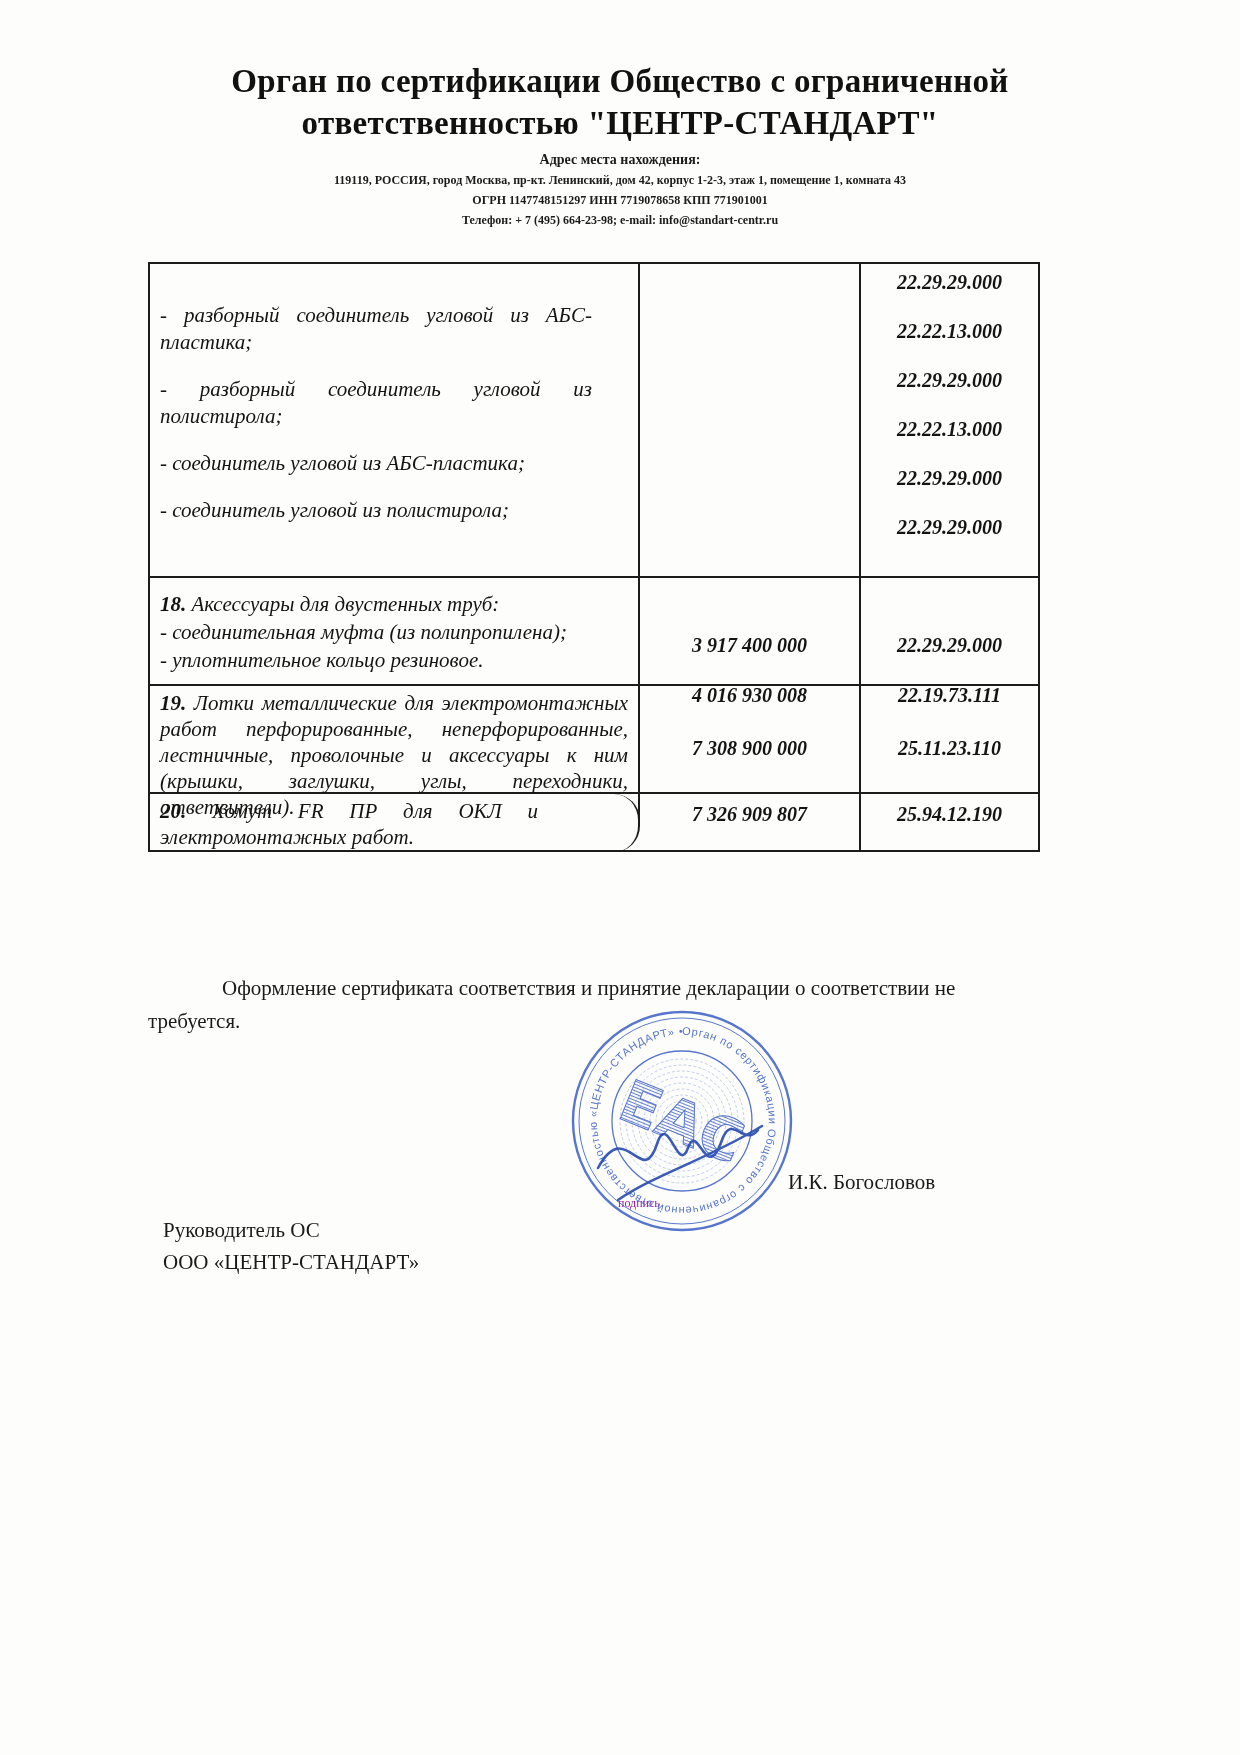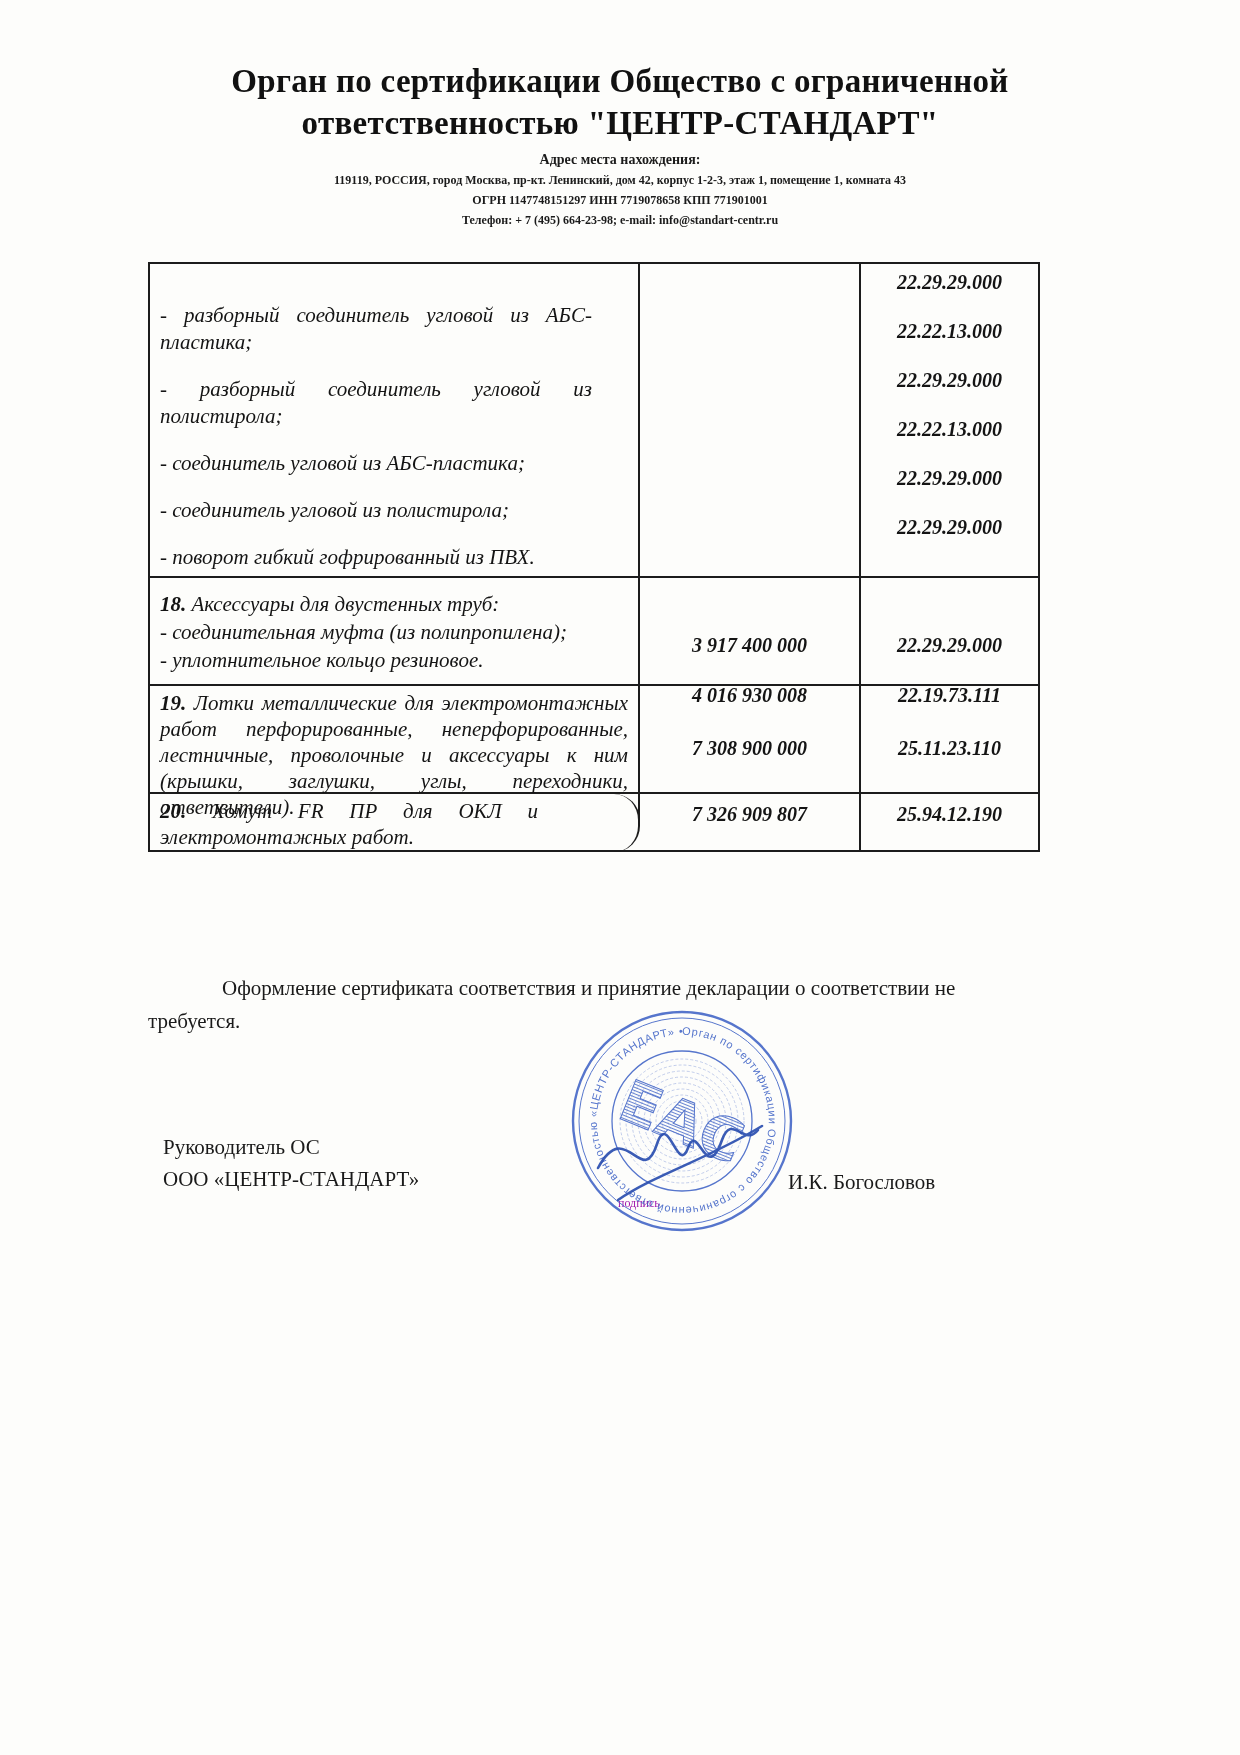--- a/index.html
+++ b/index.html
@@ -62,21 +62,21 @@
   .row-20 .c2, .row-20 .c3 { padding-top:8px; }
 
   
   .note {
     position:absolute; left:148px; top:972px; width:860px;
     font-size:21px; line-height:33px; text-indent:74px; color:#1a1a1a;
   }
 
   
   .sig-left {
-    position:absolute; left:163px; top:1131px;
+    position:absolute; left:163px; top:1214px;
     font-size:21px; line-height:32px; color:#1a1a1a;
   }
   .sig-caption {
     position:absolute; left:618px; top:1196px;
     font-size:12px; color:#a21caf; z-index:1;
   }
   .sig-name {
     position:absolute; left:788px; top:1170px;
     font-size:21px; color:#1a1a1a;
   }
@@ -99,21 +99,20 @@
 </div>
 
 <div class="doc-table">
 
   <div class="t-row row-a">
     <div class="cell c1">
       <p class="cont-item">- разборный соединитель угловой из АБС-пластика;</p>
       <p class="cont-item">- разборный соединитель угловой из полистирола;</p>
       <p class="cont-item">- соединитель угловой из АБС-пластика;</p>
       <p class="cont-item">- соединитель угловой из полистирола;</p>
-      <p class="cont-item">- поворот гибкий гофрированный из ПВХ.</p>
     </div>
     <div class="cell c2"></div>
     <div class="cell c3">
       <p class="code">22.29.29.000</p>
       <p class="code">22.22.13.000</p>
       <p class="code">22.29.29.000</p>
       <p class="code">22.22.13.000</p>
       <p class="code">22.29.29.000</p>
       <p class="code">22.29.29.000</p>
     </div>

